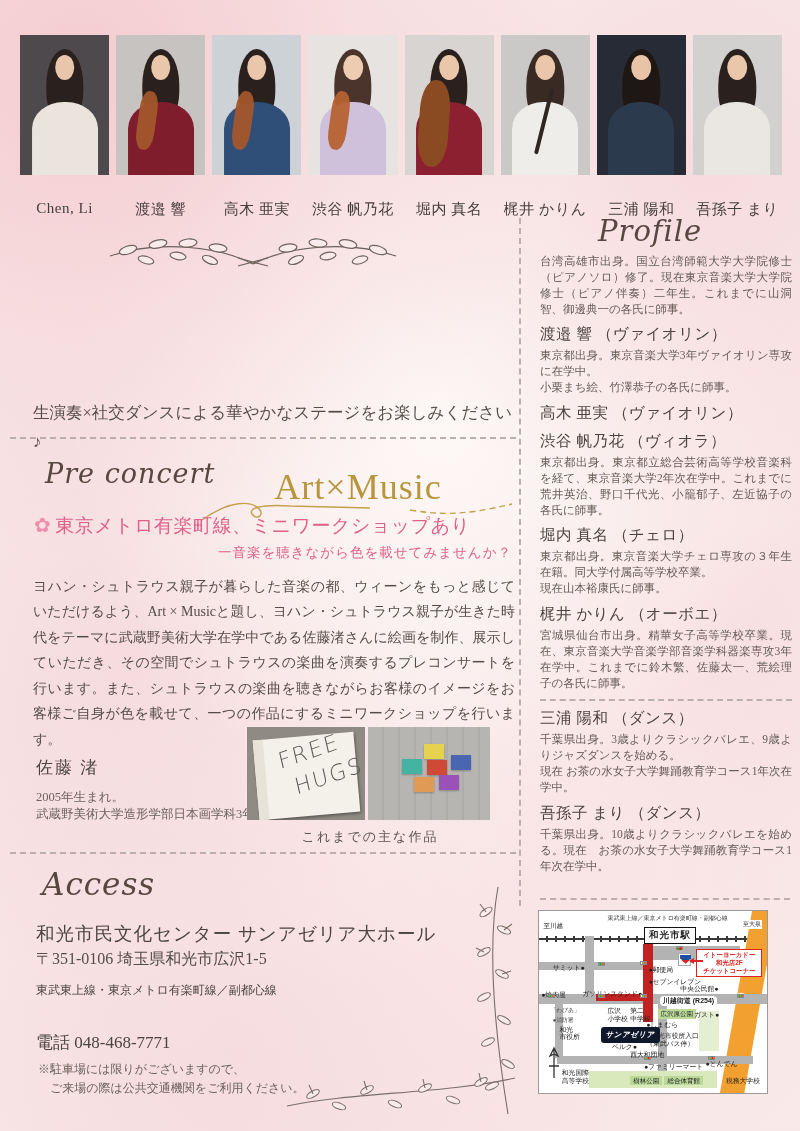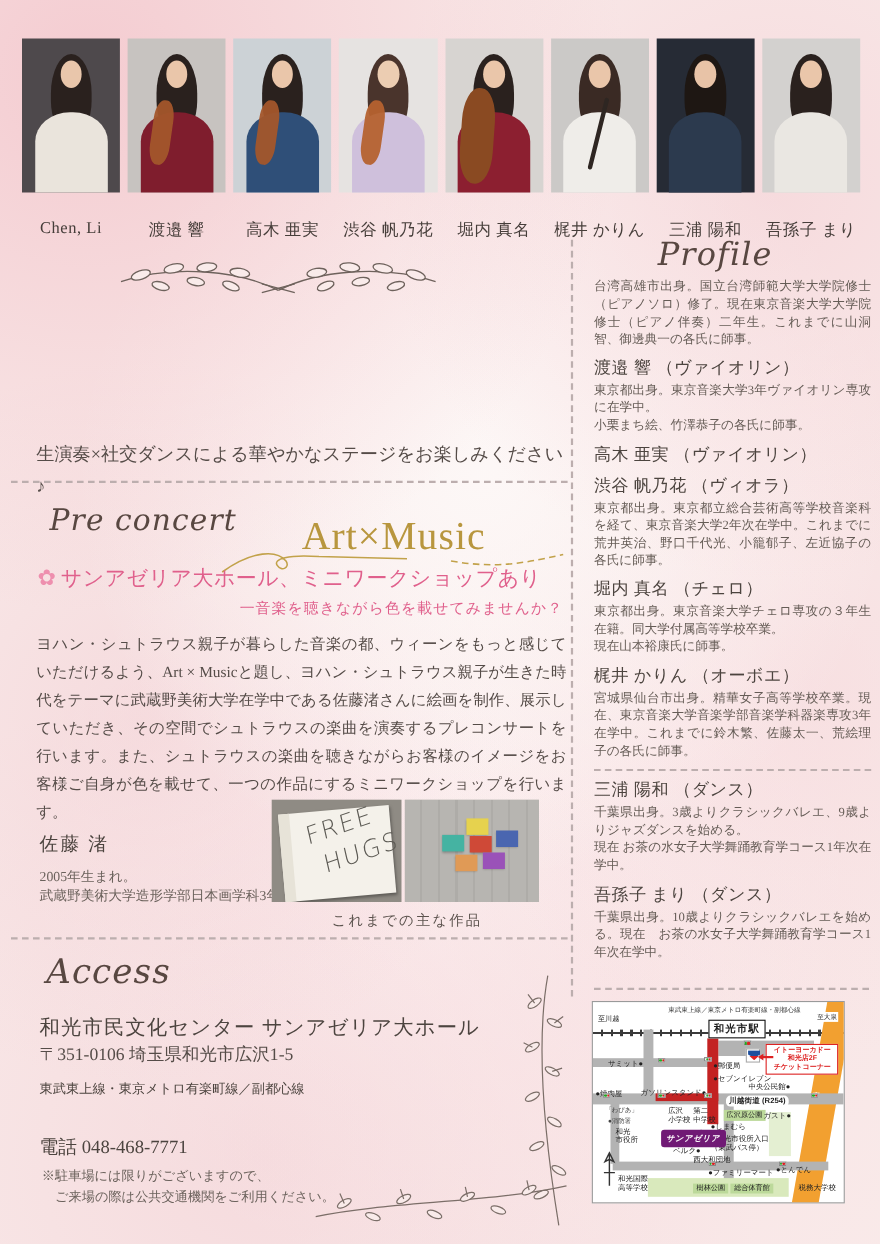--- a/index.html
+++ b/index.html
@@ -86,21 +86,21 @@
   .map .roadpill { position:absolute; left:53%; top:46.5%; background:#fff; border-radius:4px; padding:0 3px; font-size:7px; font-weight:bold; z-index:4; }
   .map .callout { position:absolute; left:69%; top:21%; width:29%; background:#fff; border:1.5px solid #d22; color:#d22; font-size:6.4px; font-weight:bold; text-align:center; line-height:1.25; padding:1px 0; white-space:pre-line; z-index:6; }
   .map .iy-logo { position:absolute; left:61%; top:23%; width:13px; height:13px; background:#fff; border:.5px solid #aaa; z-index:6; }
   .map .iy-logo i { position:absolute; display:block; }
   .map .iy-b { left:1px; top:1px; width:11px; height:7px; background:#1d4f9e; clip-path:polygon(0 0,100% 0,100% 55%,50% 100%,0 55%); }
   .map .iy-r { left:2px; bottom:1px; width:9px; height:4px; background:#d22; clip-path:polygon(0 0,100% 0,50% 100%); }
   .map .arrow { position:absolute; left:66.5%; top:27%; width:12px; height:2px; background:#d22; z-index:6; }
   .map .arrow:before { content:""; position:absolute; left:-5px; top:-2.5px; border:3.5px solid transparent; border-right:5px solid #d22; }
   .map .signal { position:absolute; width:7px; height:4px; background:#fff; border:.5px solid #888; display:flex; align-items:center; justify-content:space-around; z-index:5; }
   .map .signal i { display:block; width:2.4px; height:2.4px; border-radius:50%; }
-  .map .venue-logo { position:absolute; left:27%; top:64%; background:#701a75; color:#fff; font-style:italic; font-size:7.5px; font-weight:bold; padding:3px 5px; border-radius:3px; letter-spacing:.5px; z-index:5; }
+  .map .venue-logo { position:absolute; left:27%; top:64%; background:#0f172a; color:#fff; font-style:italic; font-size:7.5px; font-weight:bold; padding:3px 5px; border-radius:3px; letter-spacing:.5px; z-index:5; }
   .map .compass { position:absolute; left:3%; top:74%; z-index:5; }
   svg.deco { position:absolute; }
 </style>
 </head>
 <body>
 
 <div class="page">
 
   <div class="photos-row">
       <div class="photo" style="background: rgb(78, 73, 76);">
@@ -188,21 +188,21 @@
 
   <div class="abs dashed-h" style="top:437px;left:10px;width:506px;"></div>
 
   <div class="abs script-h pre-heading">Pre concert</div>
   <div class="abs artmusic">Art×Music</div>
   <svg class="deco" style="top:496px;left:200px;" width="315" height="28" viewBox="0 0 315 28">
     <path d="M2 24 C 30 4, 52 4, 60 14 C 64 20, 56 24, 52 18 C 48 12, 62 8, 90 10 L 170 12" stroke="#c2a24a" fill="none" stroke-width="1.4"></path>
     <path d="M210 14 C 245 20, 270 18, 312 8" stroke="#c2a24a" fill="none" stroke-width="1.4" stroke-dasharray="6 4"></path>
   </svg>
   <div class="abs highlight">
-    <span class="flower">✿</span><span>サンアゼリア大ホール、ミニワークショップあり</span>
+    <span class="flower">✿</span><span>東京メトロ有楽町線、ミニワークショップあり</span>
   </div>
   <div class="abs subtitle">一音楽を聴きながら色を載せてみませんか？</div>
   <div class="abs body-par">ヨハン・シュトラウス親子が暮らした音楽の都、ウィーンをもっと感じていただけるよう、Art × Musicと題し、ヨハン・シュトラウス親子が生きた時代をテーマに武蔵野美術大学在学中である佐藤渚さんに絵画を制作、展示していただき、その空間でシュトラウスの楽曲を演奏するプレコンサートを行います。また、シュトラウスの楽曲を聴きながらお客様のイメージをお客様ご自身が色を載せて、一つの作品にするミニワークショップを行います。</div>
 
   <div class="abs sato-name">佐藤 渚</div>
   <div class="abs sato-line" style="top:789px;">2005年生まれ。</div>
   <div class="abs sato-line" style="top:806px;">武蔵野美術大学造形学部日本画学科3年。</div>
 
   <div class="abs artph art1">
     <div class="book">

